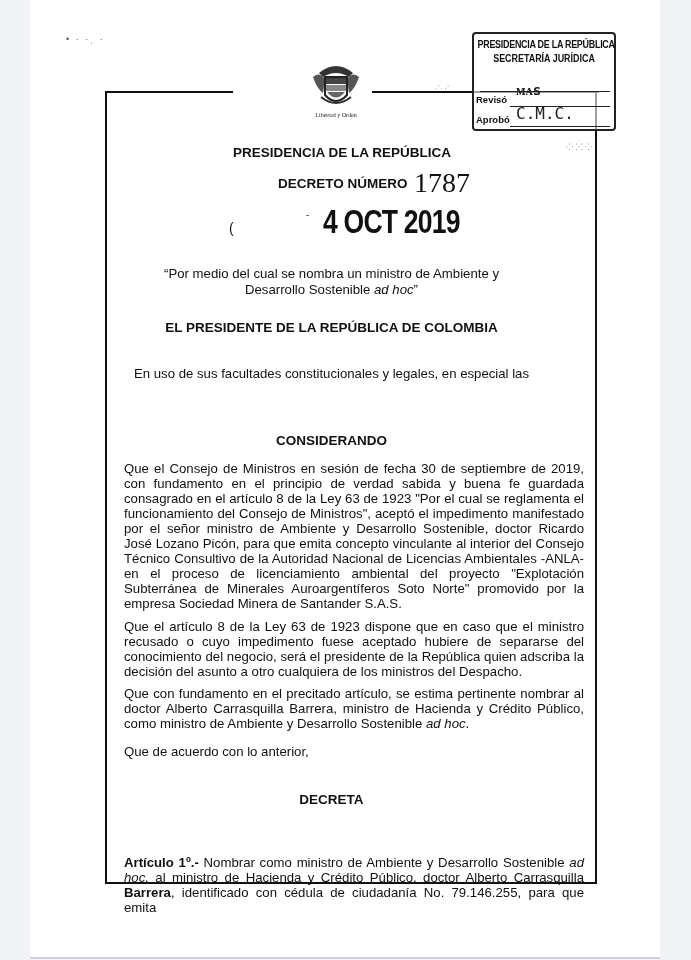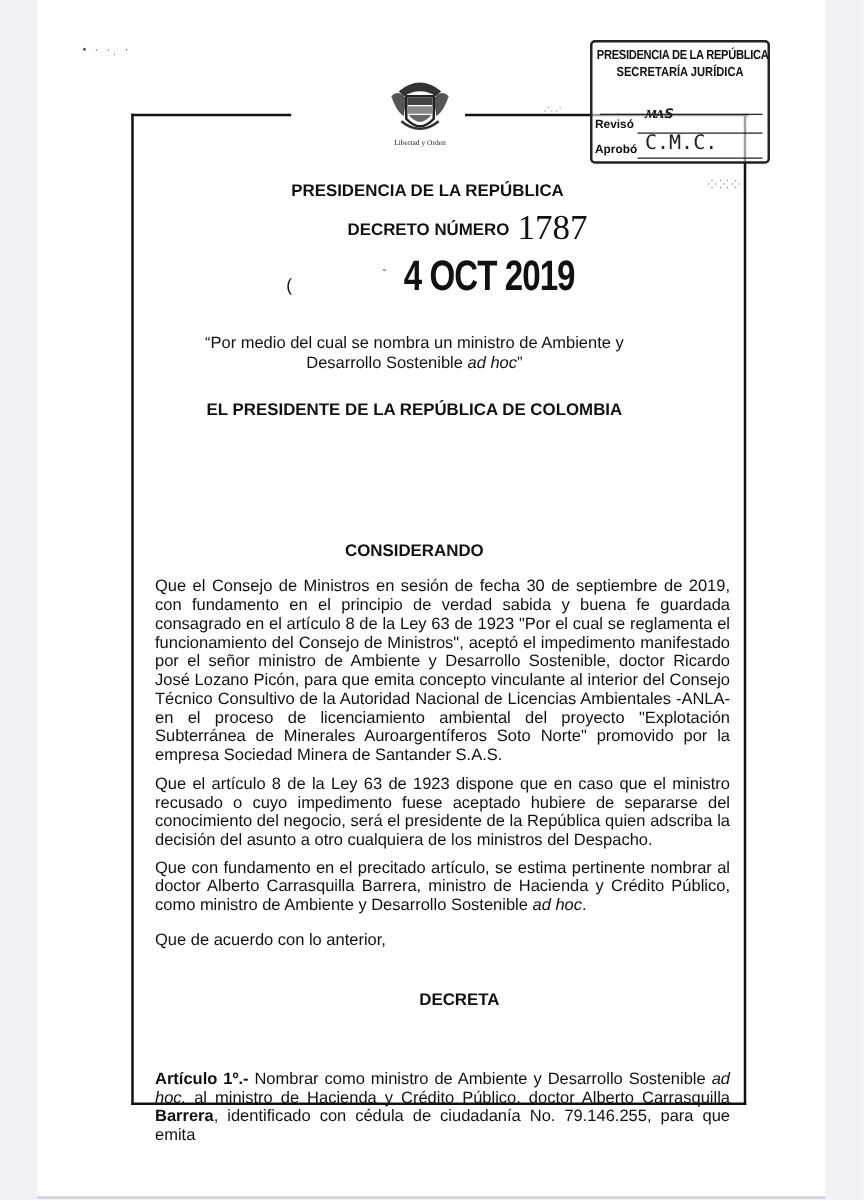--- a/index.html
+++ b/index.html
@@ -91,21 +91,21 @@
   <path d="M18 29 H36 Q27 40 18 29 Z" fill="#666"></path>
   <path d="M12 34 Q27 46 42 34" fill="none" stroke="#333" stroke-width="2"></path>
 </svg>
 <div class="motto">Libertad y Orden</div>
 
 <div class="stamp">
   <div class="stamp-l1">PRESIDENCIA DE LA REPÚBLICA</div>
   <div class="stamp-l2">SECRETARÍA JURÍDICA</div>
   <div class="stamp-rule"></div>
   <div class="stamp-label" style="left:2px;top:60px;text-align:right;">Revisó</div>
-  <div class="hand" style="left:42px;top:48px;font-size:14px;font-weight:bold;font-style:italic;">ᴍᴀs</div>
+  <div class="hand" style="left:42px;top:48px;font-size:14px;font-weight:bold;">ᴍᴀs</div>
   <div class="stamp-line" style="left:36px;top:72px;width:100px;"></div>
   <div class="stamp-label" style="left:2px;top:80px;">Aprobó</div>
   <div class="hand" style="left:42px;top:70px;font-size:16px;">C.M.C.</div>
   <div class="stamp-line" style="left:36px;top:92px;width:100px;"></div>
 </div>
 
 <div class="center h-bold" style="top:145px;left:227px;width:230px;">PRESIDENCIA DE LA REPÚBLICA</div>
 <div class="h-bold" style="position:absolute;left:278px;top:176px;">DECRETO NÚMERO</div>
 <div class="num-1787">1787</div>
 <div class="paren">(</div>
@@ -113,24 +113,25 @@
 <div class="date">4 OCT 2019</div>
 
 <div class="center c-text" style="top:266px;">
   <div>“Por medio del cual se nombra un ministro de Ambiente y</div>
   <div><span>Desarrollo Sostenible </span><i>ad hoc</i><span>”</span></div>
 </div>
 
 <div class="center h-bold" style="top:320px;">EL PRESIDENTE DE LA REPÚBLICA DE COLOMBIA</div>
 
 <div class="center c-text" style="top:366px;">
+  <div>En uso de sus facultades constitucionales y legales, en especial las</div>
 </div>
 
 <div class="center h-bold" style="top:433px;">CONSIDERANDO</div>
 
 <div class="body-text" style="top:461px;">Que el Consejo de Ministros en sesión de fecha 30 de septiembre de 2019, con fundamento en el principio de verdad sabida y buena fe guardada consagrado en el artículo 8 de la Ley 63 de 1923 "Por el cual se reglamenta el funcionamiento del Consejo de Ministros", aceptó el impedimento manifestado por el señor ministro de Ambiente y Desarrollo Sostenible, doctor Ricardo José Lozano Picón, para que emita concepto vinculante al interior del Consejo Técnico Consultivo de la Autoridad Nacional de Licencias Ambientales -ANLA- en el proceso de licenciamiento ambiental del proyecto "Explotación Subterránea de Minerales Auroargentíferos Soto Norte" promovido por la empresa Sociedad Minera de Santander S.A.S.</div>
 <div class="body-text" style="top:619px;">Que el artículo 8 de la Ley 63 de 1923 dispone que en caso que el ministro recusado o cuyo impedimento fuese aceptado hubiere de separarse del conocimiento del negocio, será el presidente de la República quien adscriba la decisión del asunto a otro cualquiera de los ministros del Despacho.</div>
 <div class="body-text" style="top:686px;"><span>Que con fundamento en el precitado artículo, se estima pertinente nombrar al doctor Alberto Carrasquilla Barrera, ministro de Hacienda y Crédito Público, como ministro de Ambiente y Desarrollo Sostenible </span><i>ad hoc</i><span>.</span></div>
 <div class="body-text" style="top:744px;">Que de acuerdo con lo anterior,</div>
 
-<div class="center h-bold" style="top:792px;padding-left:36px;">DECRETA</div>
+<div class="center h-bold" style="top:792px;">DECRETA</div>
 
 <div class="body-text" style="top:823px;margin-top:32px;"><b>Artículo 1º.-</b><span> Nombrar como ministro de Ambiente y Desarrollo Sostenible </span><i>ad hoc,</i><span> al ministro de Hacienda y Crédito Público, doctor Alberto Carrasquilla </span><b>Barrera</b><span>, identificado con cédula de ciudadanía No. 79.146.255, para que emita</span></div>
 
 </body></html>

